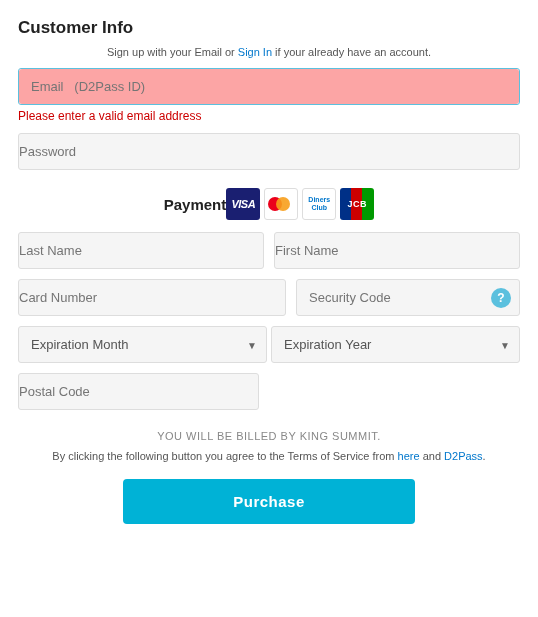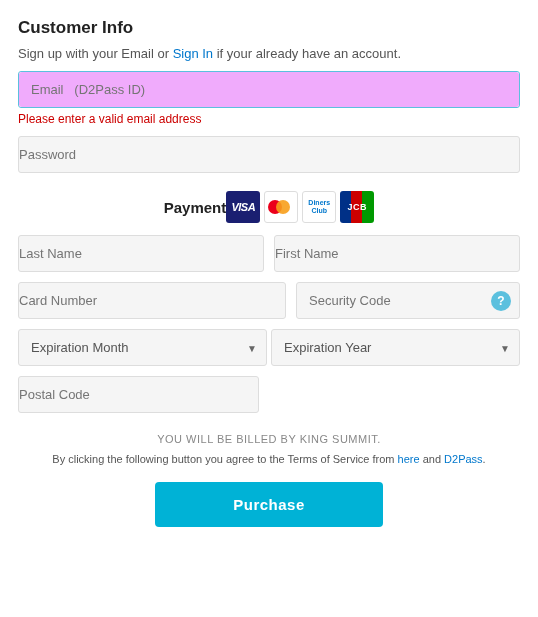--- a/index.html
+++ b/index.html
@@ -11,42 +11,43 @@
       min-height: 617px;
       padding: 18px 18px 20px 18px;
     }
     h2 {
       font-size: 17px;
       font-weight: bold;
       color: #222;
       margin-bottom: 8px;
     }
     .subtitle {
-      font-size: 13px;
-      color: #555;
-      margin-bottom: 10px;
+      font-size: 11px;
+      color: #555;
+      margin-bottom: 10px;
+      text-align: center;
     }
     .subtitle a {
       color: #0077cc;
       text-decoration: none;
     }
     .email-input-wrapper {
       border: 1.5px solid #5bc0de;
       border-radius: 3px;
       padding: 0;
       margin-bottom: 4px;
     }
     .email-input-wrapper input {
       width: 100%;
       border: none;
       outline: none;
       padding: 10px 12px;
       font-size: 13px;
       color: #555;
-      background: #f0abfc;
+      background: #fca5a5;
       border-radius: 3px;
     }
     .error-text {
       color: #cc0000;
       font-size: 12px;
       margin-bottom: 10px;
     }
     .input-field {
       width: 100%;
       border: 1px solid #ddd;
@@ -226,21 +227,21 @@
       color: #555;
       margin-bottom: 14px;
       line-height: 1.5;
     }
     .terms-text a {
       color: #0077cc;
       text-decoration: none;
     }
     .purchase-btn {
       display: block;
-      width: 228px;
+      width: 292px;
       margin: 0 auto;
       background: #00b2d6;
       color: #fff;
       border: none;
       border-radius: 4px;
       padding: 14px 0;
       font-size: 15px;
       font-weight: bold;
       cursor: pointer;
       letter-spacing: 0.5px;

